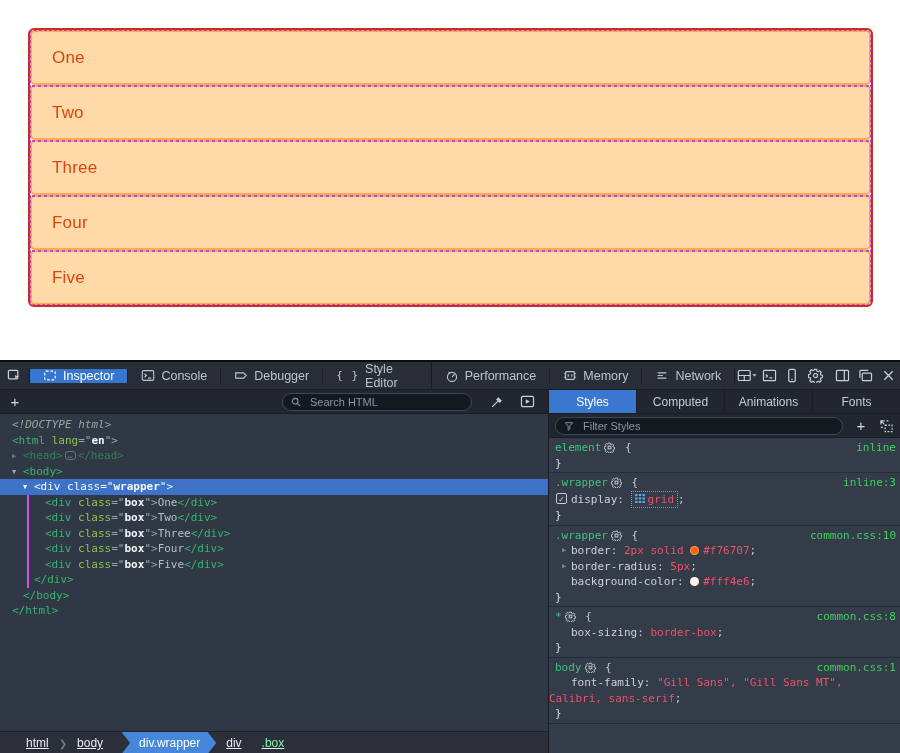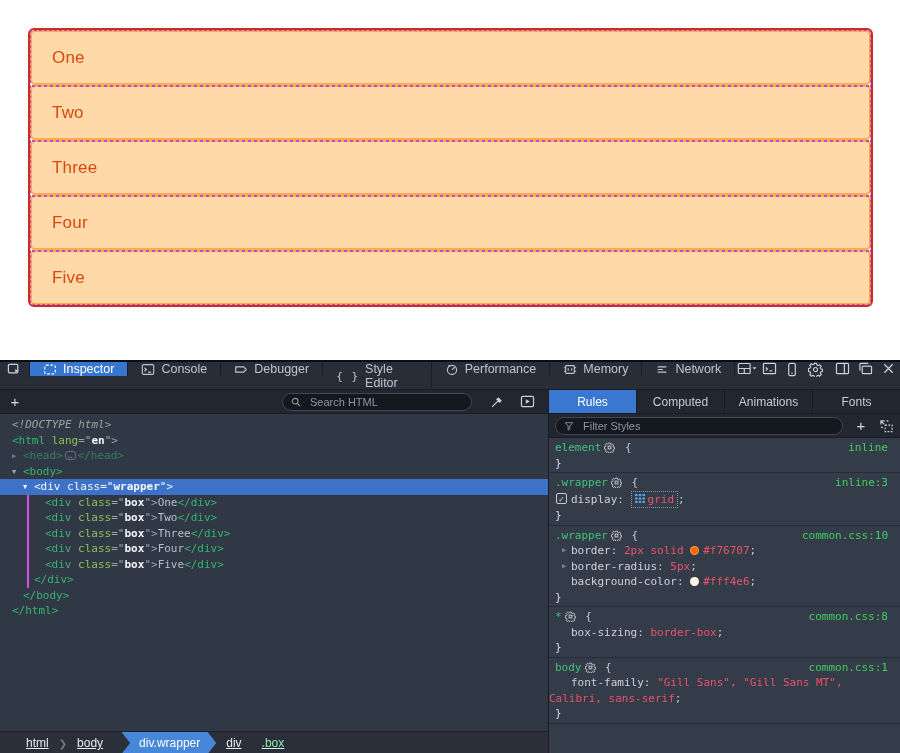--- a/index.html
+++ b/index.html
@@ -15,21 +15,21 @@
           color:#d9480f; font-size:17px; display:flex; align-items:center; padding-left:20px;
           letter-spacing:.2px; }
   .goverlay { position:absolute; inset:0; border:1px dashed #b44ae0; border-radius:4px; pointer-events:none; }
   .gline { position:absolute; left:2px; right:2px; height:2px; pointer-events:none;
            background:repeating-linear-gradient(90deg,#b44ae0 0 3px, rgba(255,169,77,.9) 3px 6px); }
 
   
   .dt { position:absolute; top:360px; left:0; width:900px; height:393px;
         border-top:2px solid #0b0d11; background:#313845; color:#b9c2cc; }
   .dt-toolbar { height:28px; background:#282d38; border-bottom:1px solid #191d26;
-                display:flex; align-items:flex-start; font-size:12.5px; }
+                display:flex; align-items:center; font-size:12.5px; }
   .dt-pick { width:34px; display:flex; align-items:center; justify-content:center;
              border-right:1px solid #191d26; color:#c9d1da; }
   .dt-tab { display:flex; align-items:center; gap:6px; padding:0 13px; border-right:1px solid #191d26;
             color:#bcc5cf; cursor:default; }
   .dt-tab.active { background:#3676cf; color:#ffffff; }
   .dt-tab .brace { font-family:"DejaVu Sans Mono", monospace; font-size:11px; letter-spacing:1px; }
   .dt-spacer { flex:1; }
   .dt-ico { width:26px; display:flex; align-items:center; justify-content:center; color:#c9d1da; }
   .dt-vsep { width:1px; background:#191d26; margin:4px 2px; }
 
@@ -88,21 +88,21 @@
                display:flex; align-items:center; padding:0 6px; gap:8px; }
   .sb-filter .pill { flex:1; }
   .sb-plus { color:#d3dae2; font-size:15px; width:20px; text-align:center; }
 
   
   .rules { flex:1; font-family:"DejaVu Sans Mono", monospace; font-size:11px; line-height:15.5px;
            overflow:hidden; background:#343b49; }
   .rsec { border-bottom:1px solid #272d38; padding:2px 0 1px 0; }
   .rhead, .rclose { position:relative; padding-left:6px; color:#d3dae2; }
   .rsel { color:#3ec27b; }
-  .rsrc { position:absolute; right:12px; top:0; color:#3fcf5e; }
+  .rsrc { position:absolute; right:4px; top:0; color:#3fcf5e; }
   .rgear { display:inline-block; vertical-align:-2px; margin:0 3px; }
   .rdecl { position:relative; padding-right:6px; text-indent:22px; color:#d0d0da; white-space:normal; }
   .rname { color:#d0d0da; }
   .rval { color:#eb5368; }
   .rpunc { color:#c3cad2; }
   .rcb { position:absolute; left:7px; top:2px; width:11px; height:11px; border:1px solid #c8ccd1;
          border-radius:2px; color:#d7dce2; font-size:9px; line-height:10px; text-align:center; text-indent:0; }
   .rex { position:absolute; left:13px; top:0; color:#76808e; font-size:7px; text-indent:0; }
   .sw { display:inline-block; width:9px; height:9px; border-radius:50%; vertical-align:-1px;
         margin-right:4px; border:1px solid rgba(255,255,255,.35); }
@@ -280,21 +280,21 @@
           <span class="c-item">body</span>
           <span class="c-chev">div.wrapper</span>
           <span class="c-item c-box">
             <span>div</span><span class="blue">.box</span>
           </span>
         </div>
       </div>
 
       <div class="dt-right">
         <div class="sb-tabs">
-          <div class="sb-tab active">Rules</div>
+          <div class="sb-tab active">Styles</div>
           <div class="sb-tab">Computed</div>
           <div class="sb-tab">Animations</div>
           <div class="sb-tab">Fonts</div>
         </div>
         <div class="sb-filter">
           <div class="pill">
             <span>
               <svg width="10" height="10" viewBox="0 0 12 12" fill="none" stroke="#8b96a2" stroke-width="1.1">
                 <path d="M1.5 2 h9 L7 6 v3.5 L5 11 V6 z"></path>
               </svg>

